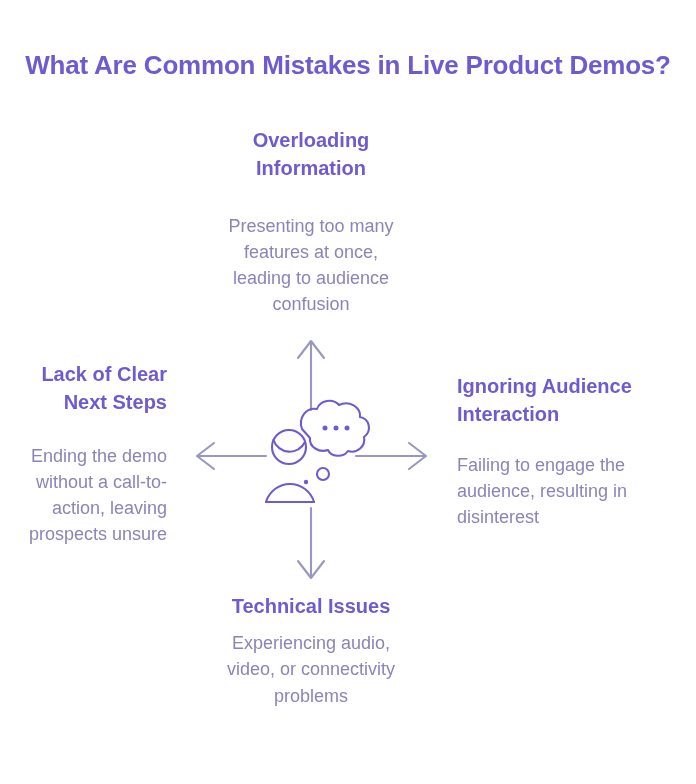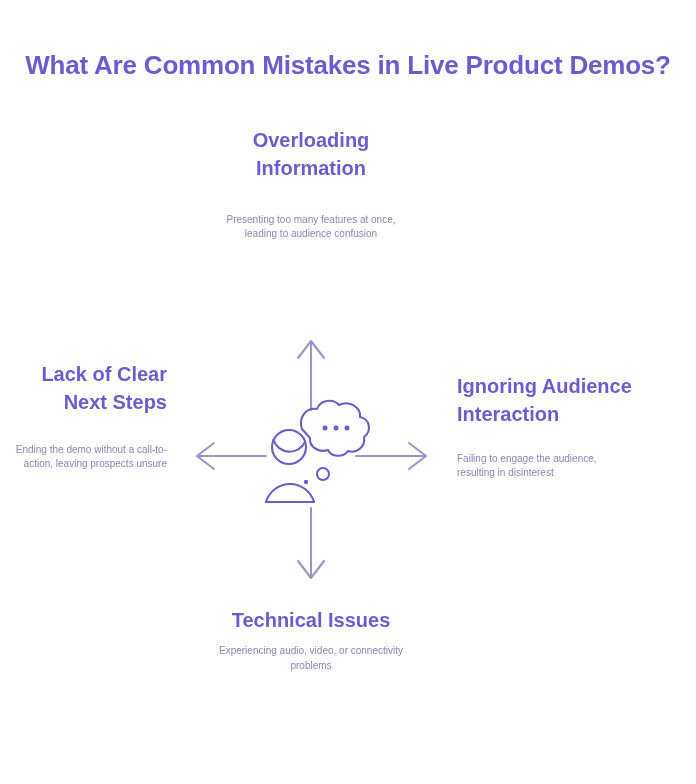--- a/index.html
+++ b/index.html
@@ -35,40 +35,40 @@
 
   
   .node-heading {
     font-size: 20px;
     font-weight: bold;
     color: #6f5bd0;
     line-height: 1.42;
   }
 
   .node-desc {
-    font-size: 10px;
+    font-size: 18px;
     font-weight: normal;
     color: #8c84b8;
     line-height: 1.45;
   }
 
   
   #node-top {
     position: absolute;
     top: 126px;
     left: 213px;
     width: 196px;
     text-align: center;
   }
   #node-top .node-desc { margin-top: 30px; }
 
   
   #node-bottom {
     position: absolute;
-    top: 606px;
+    top: 592px;
     left: 213px;
     width: 196px;
     text-align: center;
   }
   #node-bottom .node-desc { margin-top: 10px; text-align: center; }
 
   
   #node-left {
     position: absolute;
     top: 360px;

